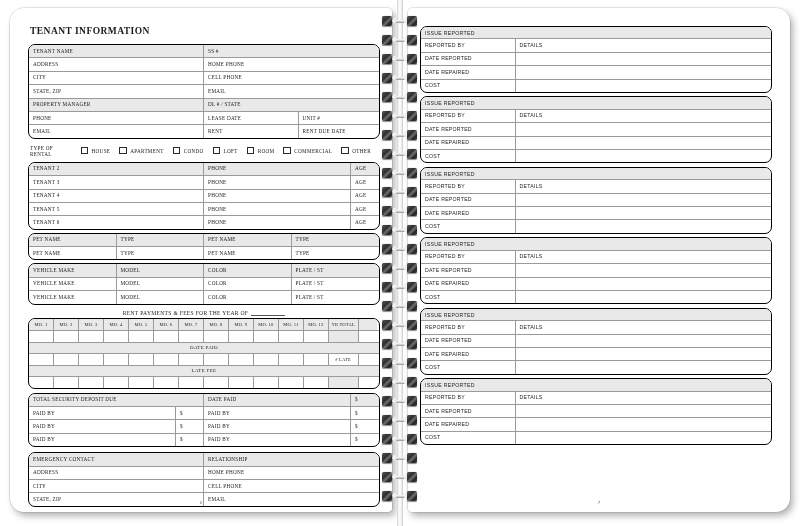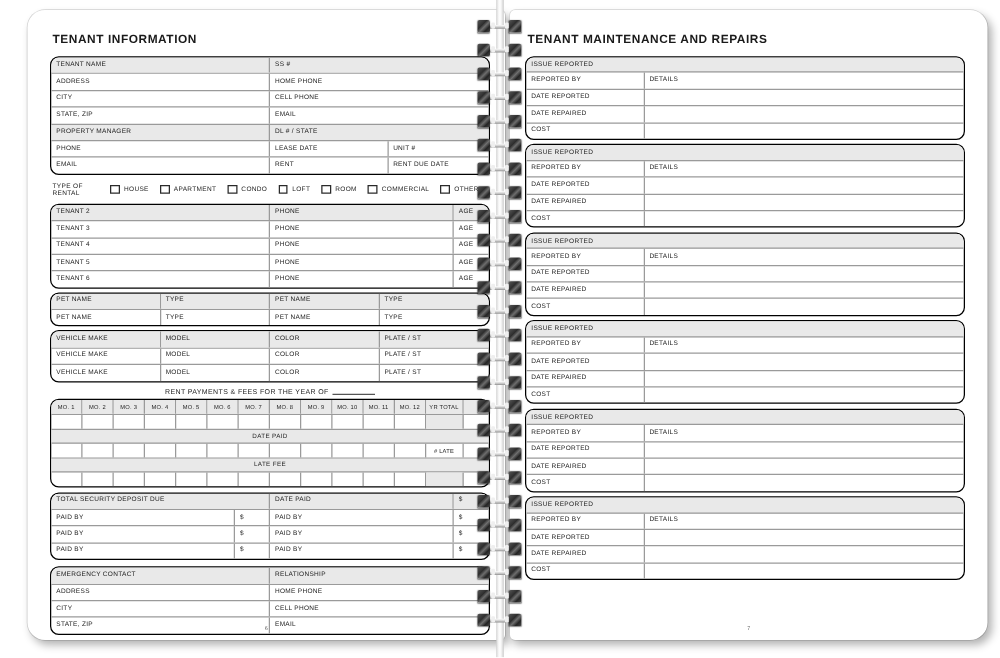--- a/index.html
+++ b/index.html
@@ -21,21 +21,21 @@
 
   
   .page {
     position: absolute;
     top: 8px;
     width: 382px;
     height: 504px;
     background: #ffffff;
     box-shadow: 3px 4px 7px rgba(0,0,0,0.30), 0 0 0 0.6px #d8d8d8;
   }
-  .page-left  { left: 22px;  border-radius: 14px 4px 4px 14px; }
+  .page-left  { left: 10px;  border-radius: 14px 4px 4px 14px; font-family: Liberation Serif, serif; }
   .page-right { left: 408px; border-radius: 4px 14px 14px 4px; }
 
   .page-inner {
     position: absolute;
     left: 0; right: 0; top: 0; bottom: 0;
     padding: 18px 16px 6px 16px;
   }
   .page-left .page-inner  { padding-left: 18px; padding-right: 12px; }
   .page-right .page-inner { padding-left: 12px; padding-right: 18px; }
 
@@ -512,21 +512,20 @@
             <div class="cell w-em-a">STATE, ZIP</div>
             <div class="cell w-em-b">EMAIL</div>
           </div>
         </div>
     </div>
     <div class="page-num">6</div>
   </div>
 
   <div class="page page-right">
     <div class="page-inner">
-      <div class="page-title">TENANT MAINTENANCE AND REPAIRS</div>
       <div id="maintenance-blocks">
           <div class="blk maint-blk">
             <div class="maint-head">ISSUE REPORTED</div>
             <div class="row">
               <div class="cell m-lab">REPORTED BY</div>
               <div class="cell m-det">DETAILS</div>
             </div>
             <div class="row">
               <div class="cell m-lab">DATE REPORTED</div>
               <div class="cell m-det"></div>

